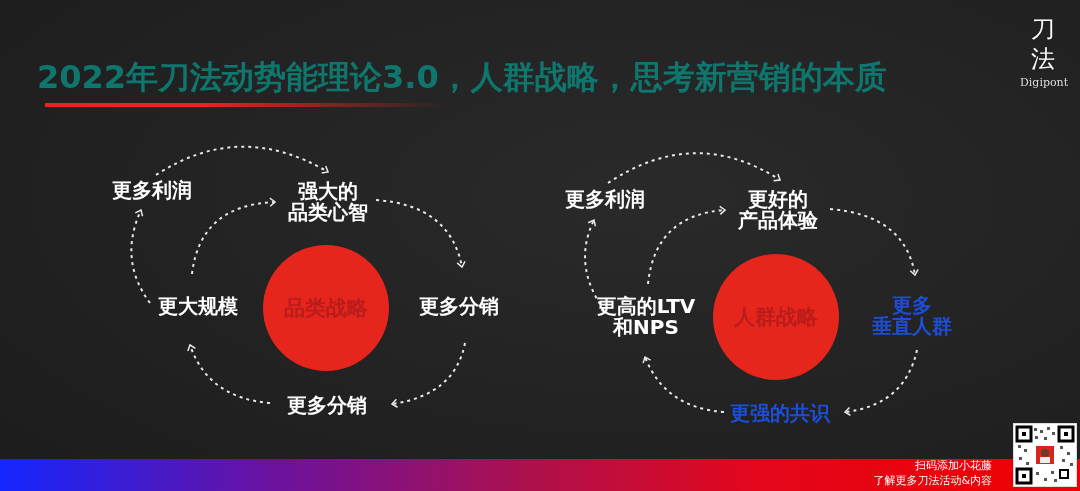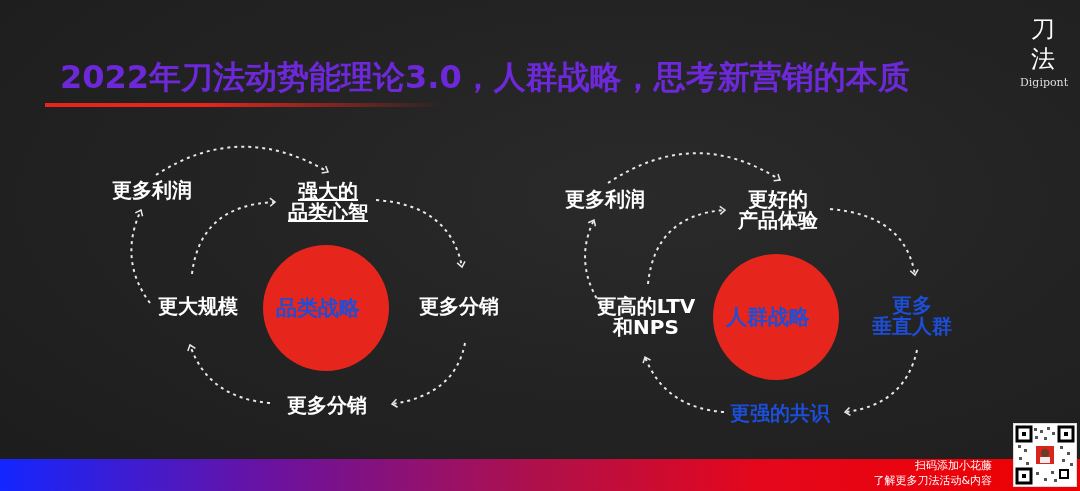--- a/index.html
+++ b/index.html
@@ -3,36 +3,36 @@
 <meta charset="utf-8">
 <style>
   html, body { margin:0; padding:0; }
   body {
     width:1080px; height:491px; overflow:hidden; position:relative;
     background: radial-gradient(ellipse at 60% 40%, #2a2a2a 0%, #222 55%, #1c1c1c 100%);
     font-family: "DejaVu Sans", "Liberation Sans", sans-serif;
     color:#fff;
   }
   .title {
-    position:absolute; left:60px; top:56px;
-    font-size:32px; font-weight:bold; color:#6d28d9; letter-spacing:0px;
+    position:absolute; left:37px; top:56px;
+    font-size:32px; font-weight:bold; color:#0f766e; letter-spacing:0px;
     white-space:nowrap;
   }
   .title-underline {
     position:absolute; left:45px; top:103px; width:400px; height:4px;
     background: linear-gradient(90deg, #e8251d 0%, #e8251d 40%, rgba(232,37,29,0) 100%);
   }
   .logo { position:absolute; left:1020px; top:14px; width:46px; text-align:center; }
   .logo-char { font-family:"DejaVu Serif", serif; font-size:24px; line-height:30px; color:#fff; font-weight:normal; }
   .logo-sub { font-family:"DejaVu Serif", serif; font-size:11px; color:#ddd; margin-top:2px; }
 
   svg.diagram { position:absolute; left:0; top:0; }
   .label { position:absolute; font-weight:bold; font-size:20px; text-align:center; line-height:21px; white-space:nowrap; }
   .label.red { color:#1d4ed8; }
-  .center-text { position:absolute; font-weight:bold; font-size:21px; color:#1d4ed8; white-space:nowrap; }
+  .center-text { position:absolute; font-weight:bold; font-size:21px; color:#b91c1c; text-align:center; white-space:nowrap; }
 
   .footer {
     position:absolute; left:0; top:459px; width:1080px; height:32px;
     background: linear-gradient(90deg, #1426ff 0%, #6a12a0 25%, #b0104a 50%, #e4071c 70%, #ee0000 100%);
   }
   .footer-text {
     position:absolute; right:88px; top:458px; text-align:right;
     font-size:11px; line-height:15px; color:#fff;
   }
   .qr {
@@ -72,21 +72,21 @@
     <path d="M917,350 Q905,405 845,412" marker-end="url(#arr)"></path>
     <path d="M724,412 Q665,408 645,357" marker-end="url(#arr)"></path>
     <path d="M604,310 Q572,265 594,220" marker-end="url(#arr)"></path>
     <path d="M608,183 Q695,125 780,180" marker-end="url(#arr)"></path>
   </g>
   <circle cx="326" cy="308" r="63" fill="#e6261c"></circle>
   <circle cx="776" cy="317" r="63" fill="#e6261c"></circle>
 </svg>
 
 <div class="center-text" style="left:276px; top:294px; width:100px;">品类战略</div>
-<div class="label" style="left:288px; top:181px; width:80px;text-decoration:underline;">
+<div class="label" style="left:288px; top:181px; width:80px;">
   <div>强大的</div>
   <div>品类心智</div>
 </div>
 <div class="label" style="left:419px; top:296px; width:80px;">更多分销</div>
 <div class="label" style="left:287px; top:395px; width:80px;">更多分销</div>
 <div class="label" style="left:158px; top:296px; width:80px;">更大规模</div>
 <div class="label" style="left:112px; top:180px; width:80px;">更多利润</div>
 
 <div class="center-text" style="left:726px; top:303px; width:100px;">人群战略</div>
 <div class="label" style="left:738px; top:189px; width:80px;">

